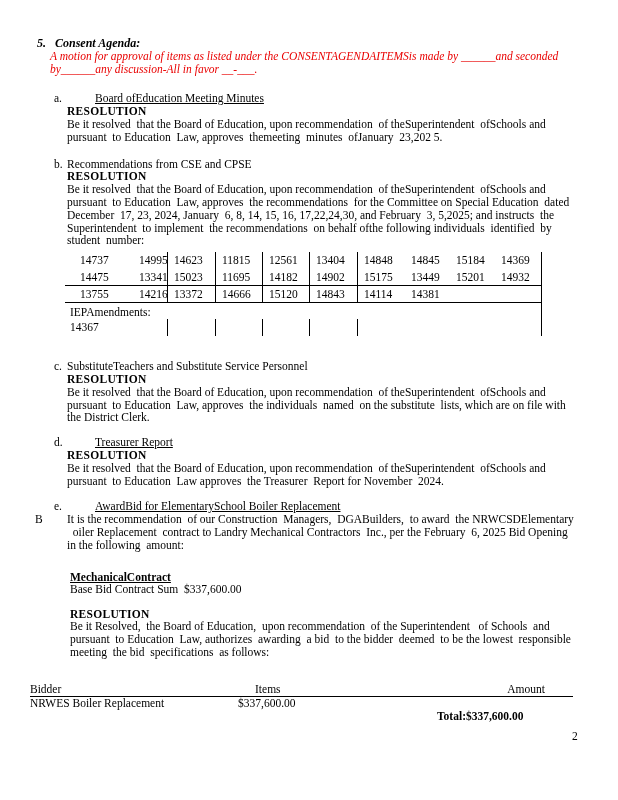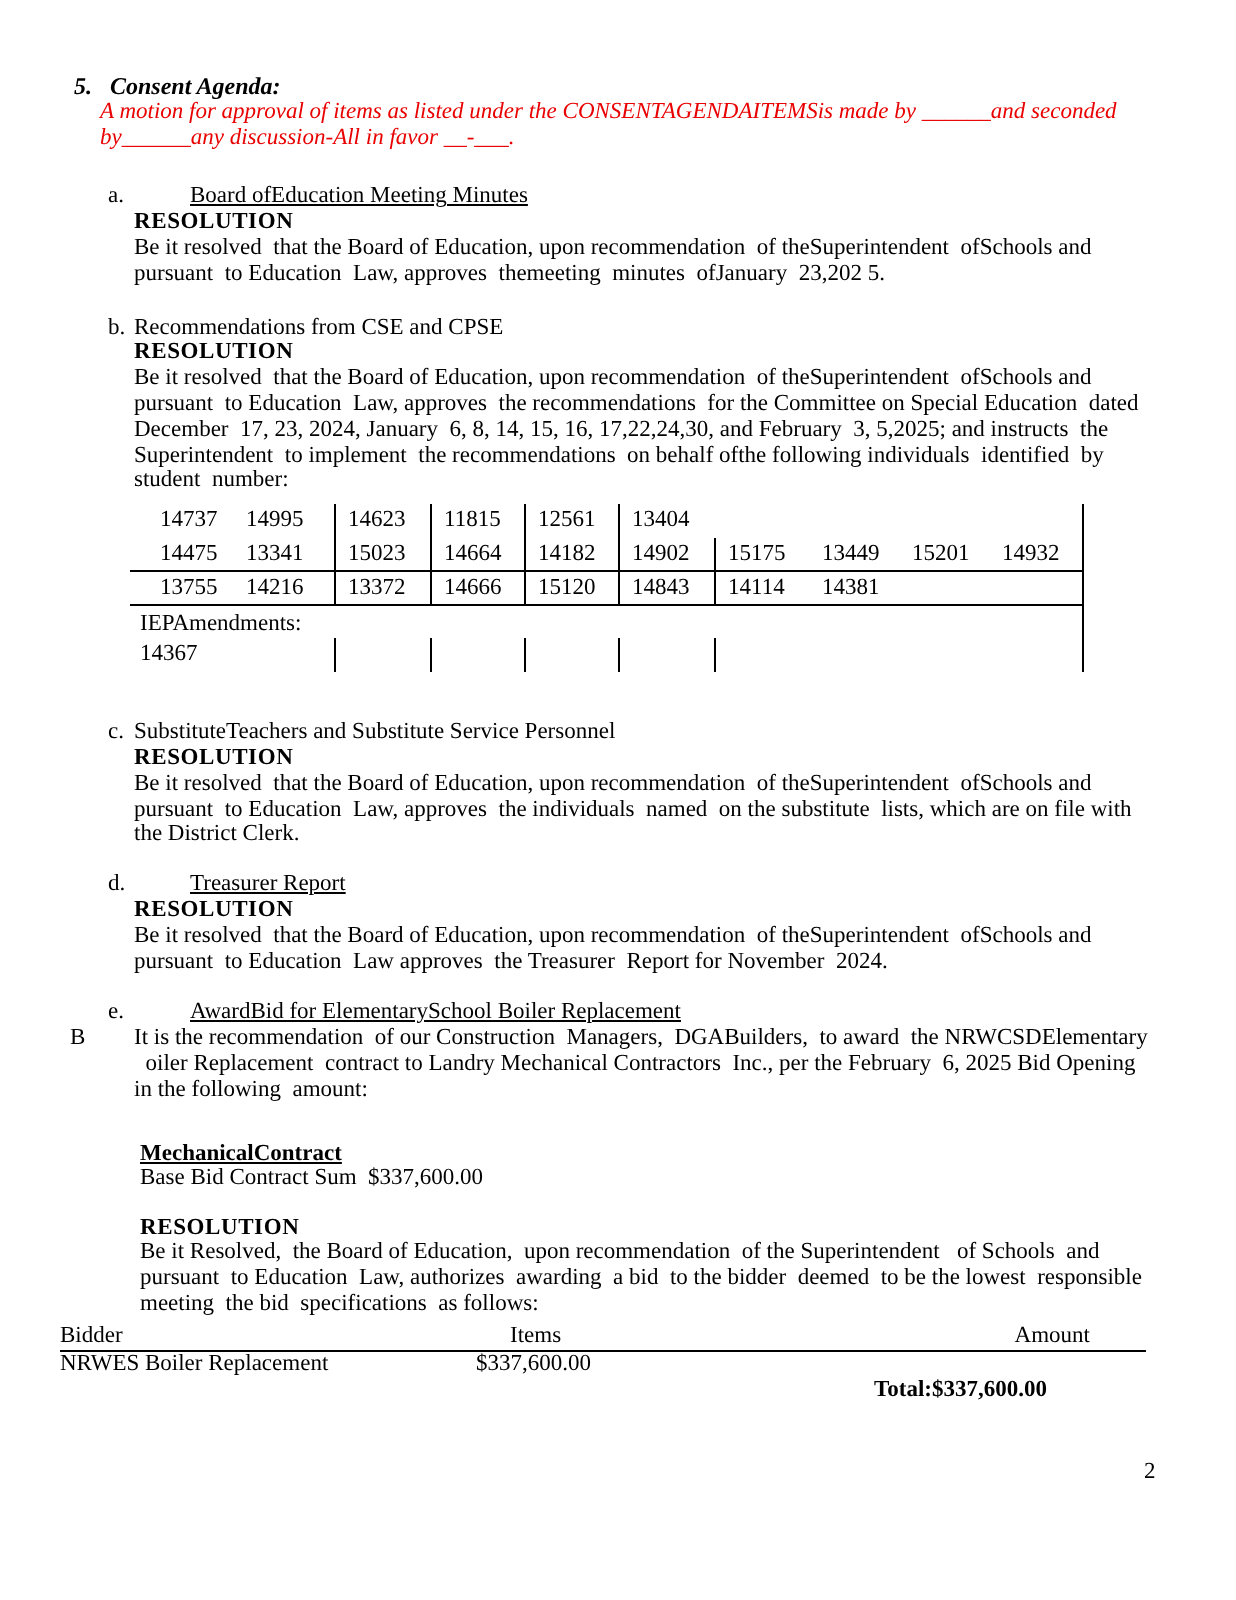--- a/index.html
+++ b/index.html
@@ -21,30 +21,30 @@
   .sect-title-u { text-decoration:underline;margin-left:28px; }
   .res-label { font-weight:bold; letter-spacing:0.3px; }
   .marginal-b { position:absolute; left:-32px; top:12.8px; }
 
   
   .cse { margin-left:65px; width:477px; border-right:1px solid #000; margin-top:5px; }
   .cse-row { display:grid; grid-template-columns:102px 48px 47px 47px 48px 184px; height:17px; align-items:center; }
   .cse-row.hline { border-bottom:1px solid #000; }
   .cse-cell { height:100%; display:flex; align-items:center; padding-left:6px; }
   .cse-cell.vline { border-left:1px solid #000; }
-  .cse-cell.multi2 { display:grid; grid-template-columns:43px 45px; padding-left:15px; align-items:center; }
+  .cse-cell.multi2 { display:grid; grid-template-columns:43px 45px; padding-left:15px; align-items:center;gap:16px; }
   .cse-cell.multi4 { display:grid; grid-template-columns:47px 45px 45px 47px; padding-left:6px; align-items:center; }
   .cse-iep { height:16px; display:flex; align-items:flex-end; padding-left:5px; }
 
   .mech-head { margin-left:70px; font-weight:bold; text-decoration:underline; }
   .mech-line { margin-left:70px; white-space:pre; }
   .res2 { margin-left:70px; margin-top:11.5px; }
 
   
-  .bid { margin-left:30px; width:543px; margin-top:3px; }
+  .bid { margin-left:30px; width:543px; margin-top:24px; }
   .bid-grid { display:grid; grid-template-columns:207px 200px 136px; }
   .bid-head { border-bottom:1px solid #000; height:14px; }
   .bid-items-h { padding-left:18px; }
   .bid-amount-h { text-align:right; padding-right:28px; }
   .bid-amount { padding-left:1px; }
   .bid-total { font-weight:bold; }
   .page-num { position:absolute; top:730px; left:572px; }
 </style>
 </head>
 <body>
@@ -92,31 +92,37 @@
         </div>
       <div class="cse-cell vline">
           <span>11815</span>
         </div>
       <div class="cse-cell vline">
           <span>12561</span>
         </div>
       <div class="cse-cell vline">
           <span>13404</span>
         </div>
+      <div class="cse-cell vline multi4">
+        <span>14848</span>
+        <span>14845</span>
+        <span>15184</span>
+        <span>14369</span>
+      </div>
     </div>
     <div class="cse-row hline">
       <div class="cse-cell multi2">
         <span>14475</span>
         <span>13341</span>
       </div>
       <div class="cse-cell vline">
           <span>15023</span>
         </div>
       <div class="cse-cell vline">
-          <span>14664</span>
+          <span>11695</span>
         </div>
       <div class="cse-cell vline">
           <span>14182</span>
         </div>
       <div class="cse-cell vline">
           <span>14902</span>
         </div>
       <div class="cse-cell vline multi4">
         <span>15175</span>
         <span>13449</span>

